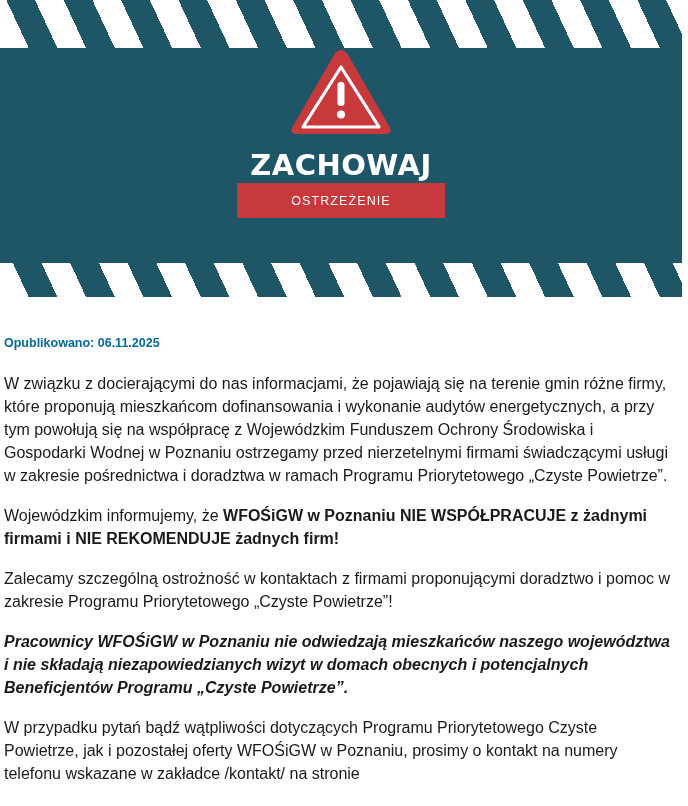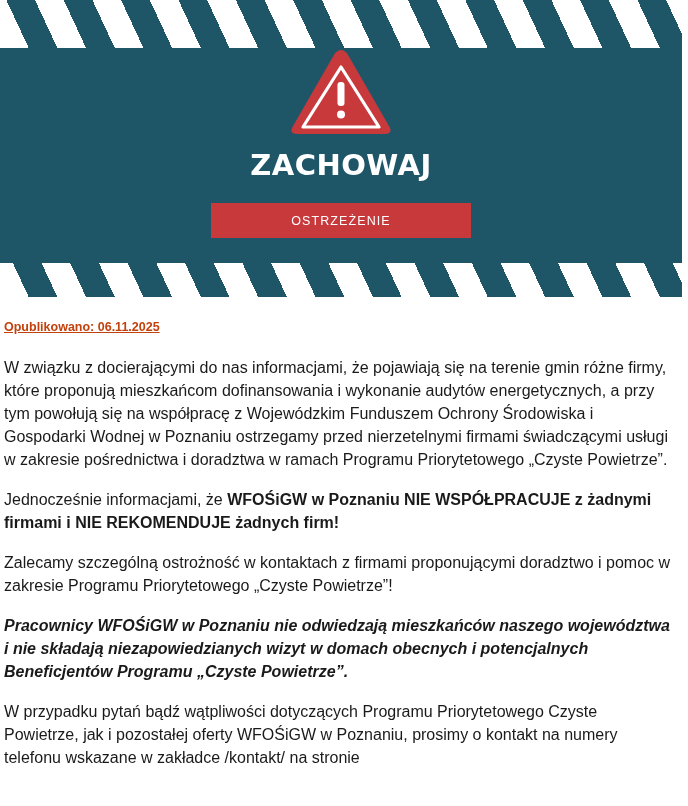--- a/index.html
+++ b/index.html
@@ -62,22 +62,22 @@
     color: #ffffff;
     font-weight: bold;
     font-size: 29px;
     line-height: 32px;
     letter-spacing: 0.5px;
     font-family: "DejaVu Sans", sans-serif;
   }
   .banner-title .line { display: block; }
 
   .banner-button {
-    margin-top: 22px;
-    width: 260px;
+    margin-top: 2px;
+    width: 208px;
     height: 35px;
     background: #c8393c;
     color: #ffffff;
     border: none;
     font-size: 12.5px;
     letter-spacing: 1.1px;
     font-family: "Liberation Sans", sans-serif;
     cursor: pointer;
     display: flex;
     align-items: center;
@@ -86,24 +86,23 @@
   }
 
   
   .article {
     padding: 22px 6px 0 4px;
     box-sizing: border-box;
   }
   .published {
     font-size: 12.5px;
     font-weight: bold;
-    color: #c2410c;
-    margin: 0 0 20px 0;
+    color: #0369a1;
+    margin: 16px 0 20px 0;
     line-height: 17px;
-    text-decoration: underline;
   }
   .para {
     font-size: 16px;
     line-height: 23px;
     margin: 0 0 17px 0;
     color: #1a1a1a;
     max-width: 672px;
   }
   .para.bold { font-weight: bold; font-style: italic; }
   .para b { font-weight: bold; }
@@ -135,21 +134,21 @@
   <div class="stripe-band bottom"></div>
 </div>
 
 <div class="article">
 
   <p class="published">Opublikowano: 06.11.2025</p>
 
   <p class="para">W związku z docierającymi do nas informacjami, że pojawiają się na terenie gmin różne firmy, które proponują mieszkańcom dofinansowania i wykonanie audytów energetycznych, a przy tym powołują się na współpracę z Wojewódzkim Funduszem Ochrony Środowiska i Gospodarki Wodnej w Poznaniu ostrzegamy przed nierzetelnymi firmami świadczącymi usługi w zakresie pośrednictwa i doradztwa w ramach Programu Priorytetowego „Czyste Powietrze”.</p>
 
   <p class="para">
-    <span>Jednocześnie informacjami, że </span><b>WFOŚiGW w Poznaniu NIE WSPÓŁPRACUJE z żadnymi firmami i NIE REKOMENDUJE żadnych firm!</b>
+    <span>Wojewódzkim informujemy, że </span><b>WFOŚiGW w Poznaniu NIE WSPÓŁPRACUJE z żadnymi firmami i NIE REKOMENDUJE żadnych firm!</b>
   </p>
 
   <p class="para">Zalecamy szczególną ostrożność w kontaktach z firmami proponującymi doradztwo i pomoc w zakresie Programu Priorytetowego „Czyste Powietrze”!</p>
 
   <p class="para bold">Pracownicy WFOŚiGW w Poznaniu nie odwiedzają mieszkańców naszego województwa i nie składają niezapowiedzianych wizyt w domach obecnych i potencjalnych Beneficjentów Programu „Czyste Powietrze”.</p>
 
 
   <p class="para">
     <span>W przypadku pytań bądź wątpliwości dotyczących Programu Priorytetowego Czyste Powietrze, jak i pozostałej oferty WFOŚiGW w Poznaniu, prosimy o kontakt na numery telefonu wskazane w zakładce /kontakt/ na stronie </span>
   </p>

